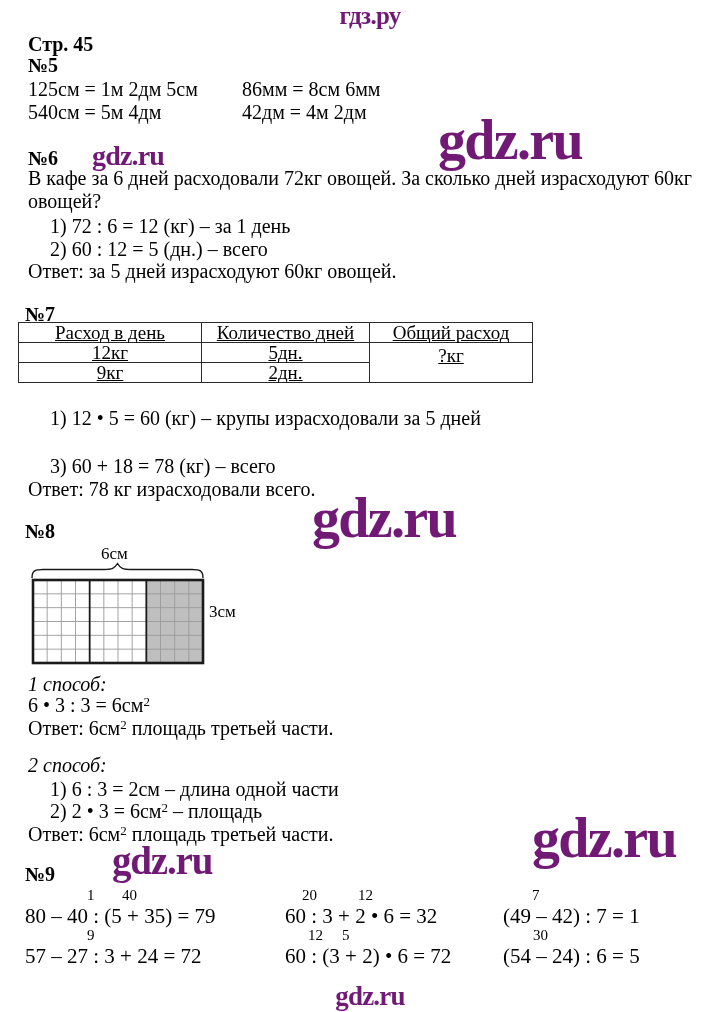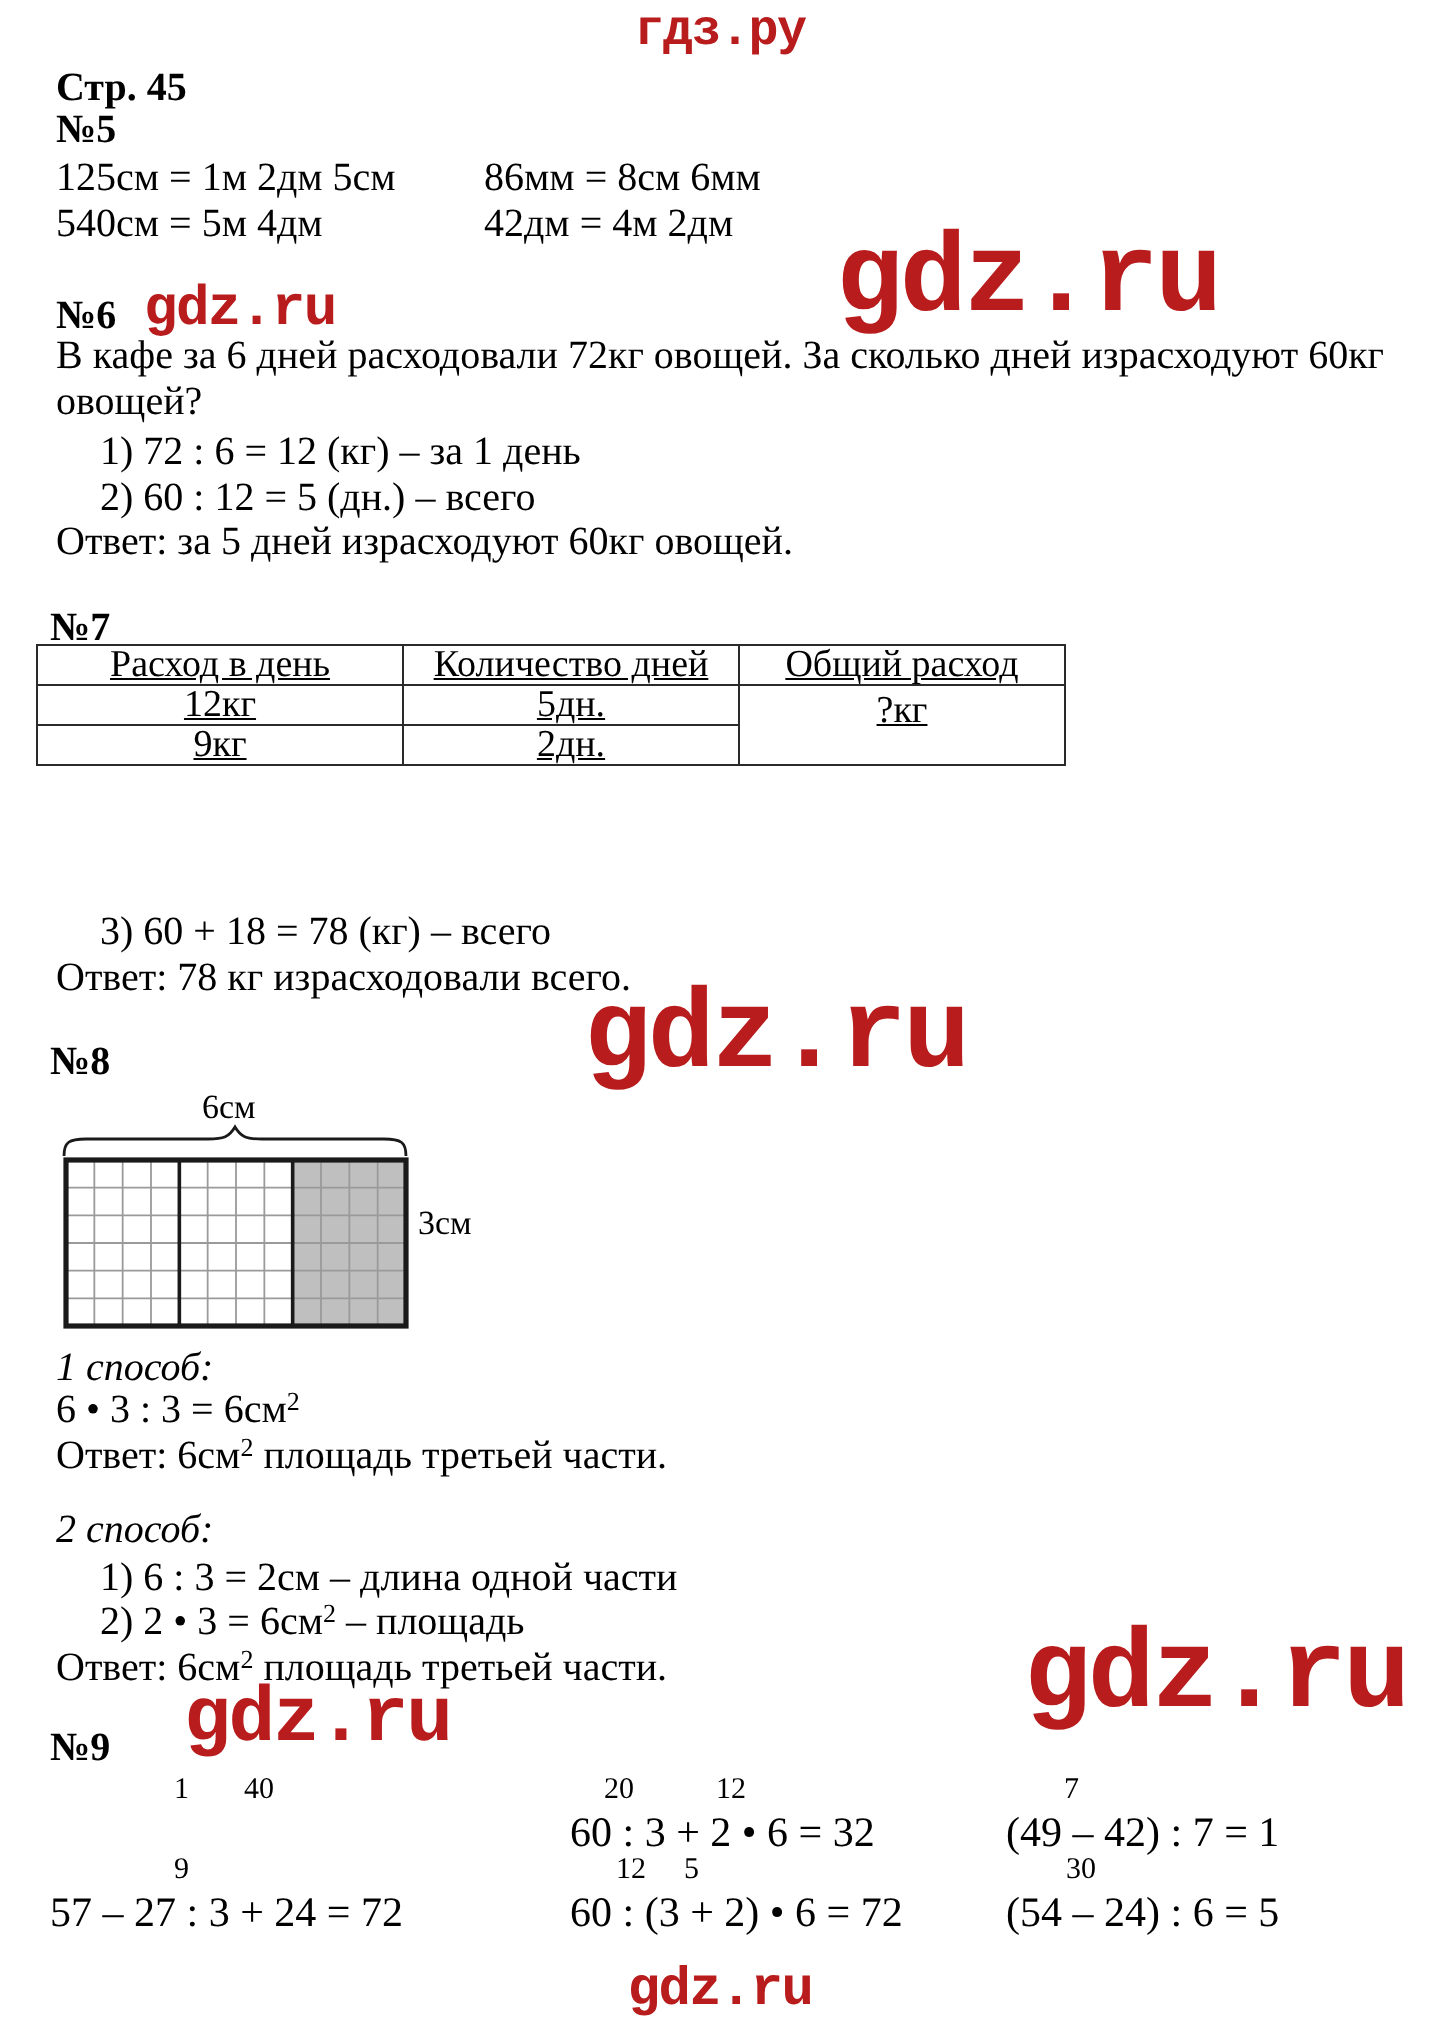--- a/index.html
+++ b/index.html
@@ -2,22 +2,22 @@
 <html><head>
 <meta charset="utf-8">
 <style>
   html,body{margin:0;padding:0;background:#fff;}
   #page{position:relative;width:720px;height:1012px;background:#fff;overflow:hidden;
         font-family:"Liberation Serif",serif;color:#000;}
   .abs{position:absolute;line-height:1;white-space:nowrap;}
   .serif{font-family:"Liberation Serif",serif;font-size:20px;}
   .bold{font-weight:bold;}
   .italic{font-style:italic;}
-  .wm{font-family:Liberation Mono, monospace;font-weight:bold;color:#b91c1c;
-      letter-spacing:-0.03em;line-height:1;}
+  .wm{font-family:Liberation Serif, serif;font-weight:bold;color:#701a75;
+      letter-spacing:-0.03em;line-height:1;padding-left:20px;}
   .wm-big{font-size:56px;}
   .wm-small{font-size:39px;}
   .wm-inline{font-size:28px;}
   .logo-header{font-size:25px;left:0;right:0;text-align:center;white-space:nowrap;}
   .logo-footer{font-size:27px;left:0;right:0;text-align:center;white-space:nowrap;}
   .para{line-height:23px;white-space:normal;text-align:justify;}
   sup.sq{font-size:13px;line-height:0;vertical-align:6px;}
   
   table.t7{border-collapse:collapse;font-family:"Liberation Serif",serif;font-size:19px;}
   table.t7 td,table.t7 th{border:1.6px solid #2a2a2a;text-align:center;
@@ -68,20 +68,21 @@
       <td>5дн.</td>
       <td rowspan="2" class="merged">?кг</td>
     </tr>
     <tr class="r">
       <td>9кг</td>
       <td>2дн.</td>
     </tr>
   </tbody>
     </table>
 
+  <div class="abs serif" style="left:50px;top:408px;">1) 12 • 5 = 60 (кг) – крупы израсходовали за 5 дней</div>
   <div class="abs serif" style="left:50px;top:456px;">3) 60 + 18 = 78 (кг) – всего</div>
   <div class="abs serif" style="left:28px;top:479px;">Ответ: 78 кг израсходовали всего.</div>
 
   <div class="abs wm wm-big" style="left:292px;top:490px;">gdz.ru</div>
 
   <div class="abs serif bold" style="left:25px;top:521px;">№8</div>
 
   <div class="abs serif" style="left:101px;top:545px;font-size:17px;">6см</div>
 
   <svg class="abs" style="left:30px;top:562px;overflow:visible;" width="175" height="17" viewBox="0 0 175 17">
@@ -129,20 +130,21 @@
 
   <div class="abs serif" style="left:28px;top:824px;"><span>Ответ: 6см</span><sup class="sq">2</sup><span> площадь третьей части.</span></div>
 
   <div class="abs wm wm-small" style="left:92px;top:841px;">gdz.ru</div>
   <div class="abs wm wm-big" style="left:512px;top:810px;">gdz.ru</div>
 
   <div class="abs serif bold" style="left:25px;top:864px;">№9</div>
 
   <div class="abs serif t9sup" style="left:87px;top:888px;">1</div>
   <div class="abs serif t9sup" style="left:122px;top:888px;">40</div>
+  <div class="abs serif t9eq" style="left:25px;top:906px;">80 – 40 : (5 + 35) = 79</div>
   <div class="abs serif t9sup" style="left:87px;top:928px;">9</div>
   <div class="abs serif t9eq" style="left:25px;top:946px;">57 – 27 : 3 + 24 = 72</div>
 
   <div class="abs serif t9sup" style="left:302px;top:888px;">20</div>
   <div class="abs serif t9sup" style="left:358px;top:888px;">12</div>
   <div class="abs serif t9eq" style="left:285px;top:906px;">60 : 3 + 2 • 6 = 32</div>
   <div class="abs serif t9sup" style="left:308px;top:928px;">12</div>
   <div class="abs serif t9sup" style="left:342px;top:928px;">5</div>
   <div class="abs serif t9eq" style="left:285px;top:946px;">60 : (3 + 2) • 6 = 72</div>
 

